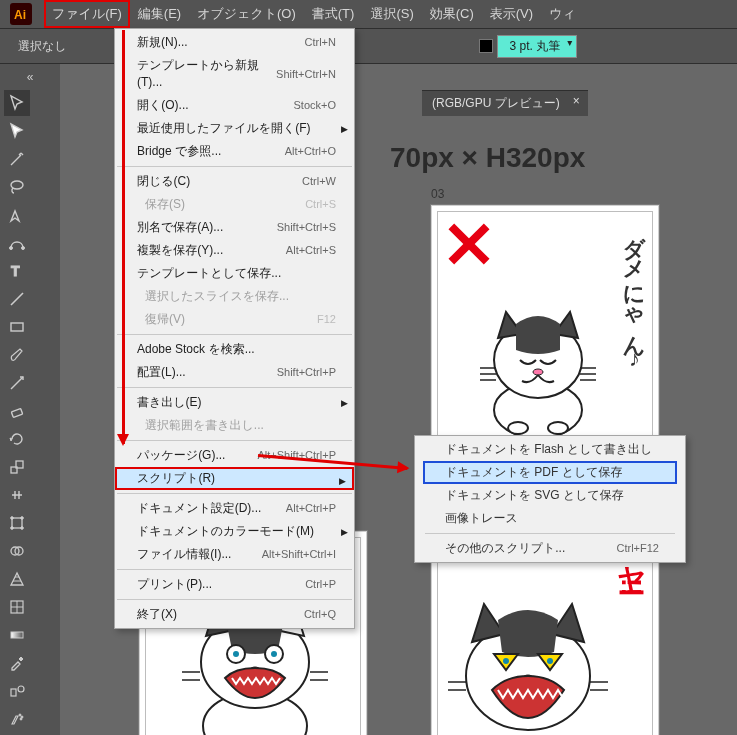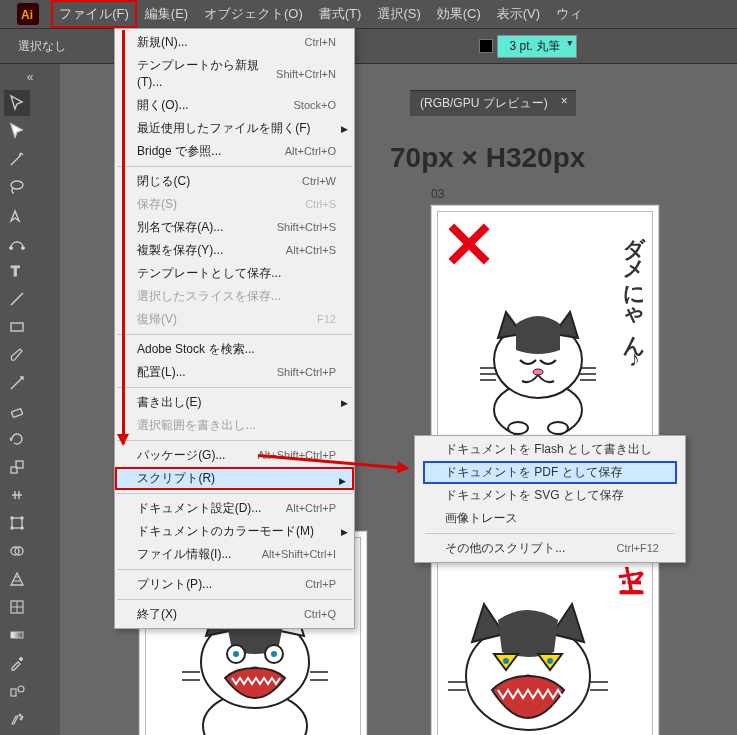--- a/index.html
+++ b/index.html
@@ -14,21 +14,21 @@
     position: relative;
   }
   
   .menubar {
     display: flex;
     align-items: center;
     height: 28px;
     background: #535353;
     color: #d6d6d6;
     font-size: 13px;
-    padding-left: 11px;
+    padding-left: 4px;
   }
   .logo {
     width: 34px;
     height: 28px;
     display: flex;
     align-items: center;
     justify-content: center;
     margin-right: 6px;
   }
   .logo svg { width: 24px; height: 24px; }
@@ -103,21 +103,21 @@
   .tool svg { width: 18px; height: 18px; fill: #ccc; stroke: #ccc; }
   
   .canvas {
     position: absolute;
     left: 60px; top: 64px;
     right: 0; bottom: 0;
     background: #686868;
   }
   .doc-tab {
     position: absolute;
-    left: 350px; top: 26px;
+    left: 362px; top: 26px;
     background: #4a4a4a;
     color: #ddd;
     font-size: 12px;
     padding: 4px 28px 4px 10px;
     border-top: 1px solid #2e2e2e;
   }
   .doc-tab .close { position:absolute; right:8px; top:3px; font-size:12px; }
   .dims-text {
     position: absolute;
     left: 330px; top: 78px;
@@ -182,21 +182,21 @@
     z-index: 50;
   }
   .dropdown .row {
     display: flex;
     justify-content: space-between;
     align-items: center;
     padding: 3px 18px 3px 22px;
     line-height: 17px;
     position: relative;
   }
-  .dropdown .row.disabled { color: #a0a0a0; }
+  .dropdown .row.disabled { color: #a0a0a0; margin-left: 8px; }
   .dropdown .row.sub::after {
     content: "▶";
     position: absolute; right: 6px; top: 4px; font-size: 9px;
   }
   .dropdown .row.highlight {
     background: #cde8ff;
   }
   .dropdown .sep {
     height: 1px; background: #c8c8c8; margin: 3px 2px;
   }

